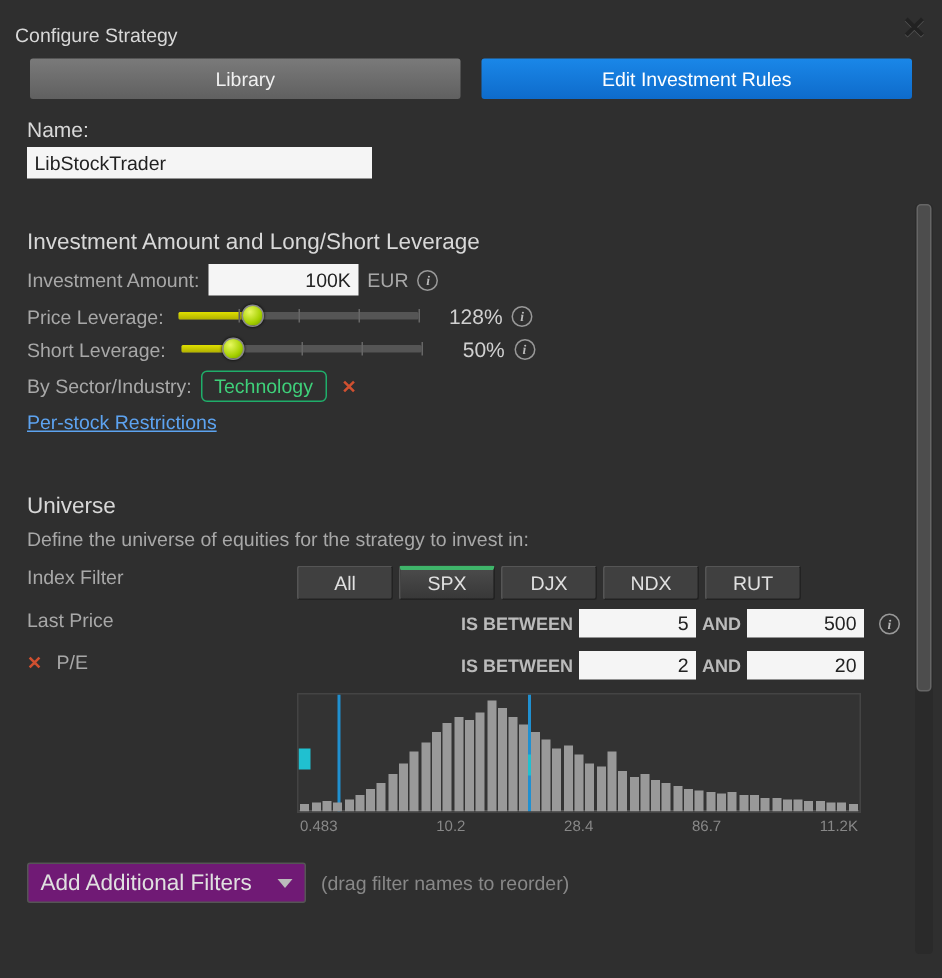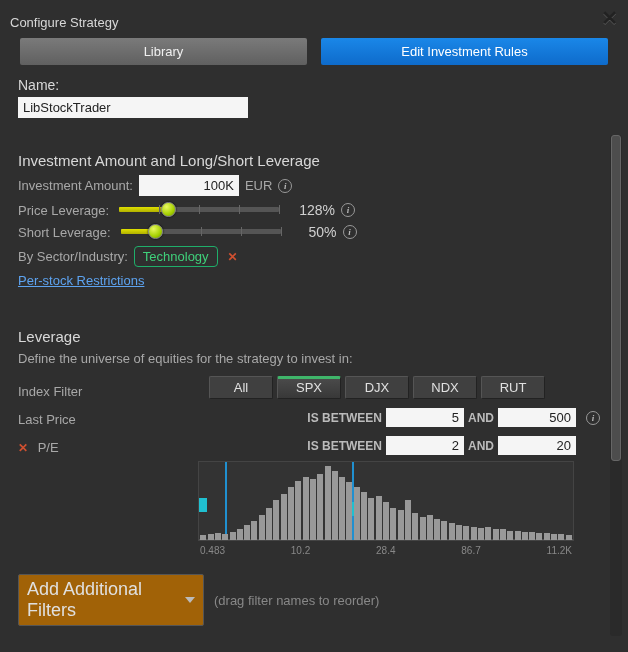--- a/index.html
+++ b/index.html
@@ -27,39 +27,39 @@
 .slider .track { position:absolute; top:5px; height:5px; background:#555; border-radius:1px; }
 .slider .track.full { left:0; right:0; }
 .slider .track.fill { left:0; background:linear-gradient(#e0e000,#b0b000); }
 .slider .tick { position:absolute; top:3px; width:1px; height:9px; background:#666; }
 .slider .knob { position:absolute; top:0; width:15px; height:15px; border-radius:50%; background:radial-gradient(circle at 35% 30%,#e8f860,#a5d000 60%,#6a9000); box-shadow:0 0 2px #000; border:1px solid #888; }
 .pct { width:46px; text-align:right; font-size:14px; color:#d0d0d0; }
 .chip { display:inline-block; padding:2px 8px; border:1px solid #1fae6a; border-radius:4px; color:#3fd07a; font-size:13px; }
 .remove-x { color:#d05030; font-weight:bold; cursor:pointer; margin-left:4px; font-size:12px; }
 .link { color:#5da3f0; text-decoration:underline; cursor:pointer; font-size:13px; display:block; margin-top:4px; }
 .univ-sub { font-size:13px; color:#a8a8a8; margin-bottom:10px; }
-.grid-row { display:flex; align-items:flex-end; margin-bottom:6px; min-height:22px;gap:11px; }
+.grid-row { display:flex; align-items:flex-start; margin-bottom:6px; min-height:22px; }
 .col-label { width:180px; font-size:13px; color:#a8a8a8; }
 .seg { display:flex; gap:4px; }
 .seg-btn { width:64px; text-align:center; padding:3px 0; background:#404040; color:#e0e0e0; font-size:13px; border-top:1px solid #555; border-bottom:1px solid #222; border-left:1px solid #555; border-right:1px solid #222; cursor:pointer; border-radius:2px; }
 .seg-btn.sel { background:linear-gradient(#4a4a4a,#383838); border-top:3px solid #3fb56a; padding-top:1px; }
 .filter-label { width:180px; font-size:13px; color:#a8a8a8; }
 .filter-label .remove-x { margin-right:6px; margin-left:0; }
 .op-text { font-size:12px; color:#bbb;font-weight:bold; }
 .num-input { width:78px; text-align:right; background:#f5f5f5; border:none; padding:2px 5px; font-size:13px; color:#222; outline:none; margin:0 4px; }
 .right-area { display:flex; align-items:center; flex:1; justify-content:flex-end; }
 .chart-wrap { margin-left:180px; width:376px; }
 .chart { height:80px; background:#333; position:relative; border:1px solid #444; overflow:hidden; }
 .chart .baseline { position:absolute; bottom:0; left:0; right:0; height:1px; background:#555; }
 .bar { position:absolute; bottom:0; width:6px; background:#999; }
 .marker-line { position:absolute; top:0; bottom:0; width:2px; background:#2090d0; }
 .marker-handle { position:absolute; width:8px; height:14px; background:#20c0d0; cursor:ew-resize; }
 .axis { display:flex; justify-content:space-between; font-size:10px; color:#888; margin-top:4px; padding:0 2px; }
 .add-row { display:flex; align-items:center; gap:10px; margin-top:18px; margin-left:0; }
-.dropdown-btn { display:flex; align-items:center; justify-content:space-between; gap:8px; background:#a16207; color:#e0e0e0; font-size:18px; padding:4px 8px; border:1px solid #555; border-radius:2px; cursor:pointer; width:186px; }
+.dropdown-btn { display:flex; align-items:center; justify-content:space-between; gap:8px; background:#701a75; color:#e0e0e0; font-size:15px; padding:4px 8px; border:1px solid #555; border-radius:2px; cursor:pointer; width:186px; }
 .dropdown-btn .caret { width:0; height:0; border-left:5px solid transparent; border-right:5px solid transparent; border-top:6px solid #bbb; }
 .hint { color:#888; font-size:13px; }
 </style>
 </head>
 <body>
 
 <div class="window">
   <div class="titlebar">
     <span>Configure Strategy</span>
     <span class="close">✕</span>
@@ -119,21 +119,21 @@
       </div>
 
       <div class="row">
         <span class="lbl">By Sector/Industry:</span>
         <span class="chip">Technology</span>
         <span class="remove-x">✕</span>
       </div>
 
       <a class="link">Per-stock Restrictions</a>
 
-      <div class="section-title" style="margin-top:40px">Leverage</div>
+      <div class="section-title" style="margin-top:40px">Universe</div>
       <div class="univ-sub">Define the universe of equities for the strategy to invest in:</div>
 
       <div class="grid-row">
         <div class="col-label">Index Filter</div>
         <div class="seg">
           <div class="seg-btn">All</div>
           <div class="seg-btn sel">SPX</div>
           <div class="seg-btn">DJX</div>
           <div class="seg-btn">NDX</div>
           <div class="seg-btn">RUT</div>

